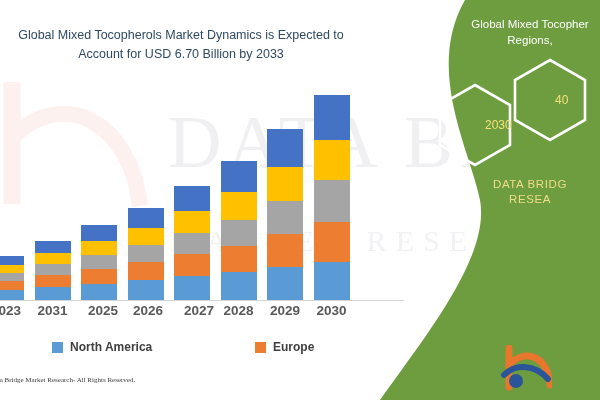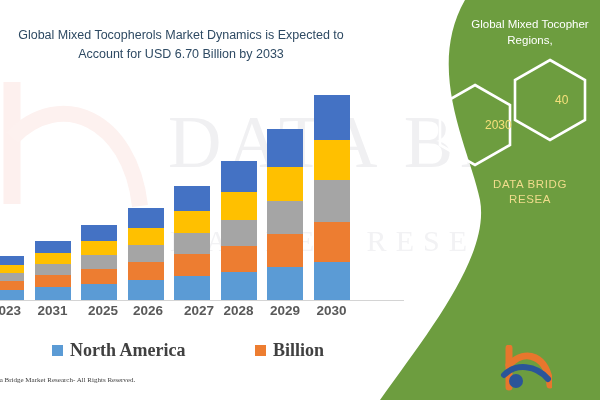--- a/index.html
+++ b/index.html
@@ -73,22 +73,22 @@
     position:absolute;top:0;width:46px;text-align:center;
     color:#595959;font-size:13.5px;font-weight:700;
     font-family:"Liberation Sans", sans-serif;
   }
 
   
   .legend{position:absolute;left:0;top:340px;width:430px;height:22px;}
   .leg-item{position:absolute;display:flex;align-items:center;gap:7px;}
   .leg-swatch{width:11px;height:11px;display:inline-block;}
   .leg-text{
-    color:#404040;font-size:18px;font-weight:700;
-    font-family:Liberation Serif, serif;
+    color:#404040;font-size:12px;font-weight:700;
+    font-family:Liberation Sans, sans-serif;
   }
 
   
   .footer{position:absolute;left:0;top:376px;width:470px;height:16px;}
   .foot-txt{
     position:absolute;top:0;color:#3d3d3d;
     font-size:7px;font-family:"Liberation Serif", serif;white-space:nowrap;
   }
   .foot-left{left:-34px;}
   .foot-right{left:205px;}
@@ -180,21 +180,21 @@
       </div>
   </div>
 
   <div class="legend" id="legend">
       <div class="leg-item" style="left: 52px;">
         <span class="leg-swatch" style="background: rgb(91, 155, 213);"></span>
         <span class="leg-text">North America</span>
       </div>
       <div class="leg-item" style="left: 255px;">
         <span class="leg-swatch" style="background: rgb(237, 125, 49);"></span>
-        <span class="leg-text">Billion</span>
+        <span class="leg-text">Europe</span>
       </div>
     </div>
 
   <svg class="green-panel" viewBox="0 0 230 400" preserveAspectRatio="none">
     <path d="M230 0 L95 0 C55 70 100 150 110 200 C120 255 60 330 10 400 L230 400 Z" fill="#6d9d3f"></path>
   </svg>
   <div class="green-panel">
     <div class="gp-title">
       <div>Global Mixed Tocopher</div>
       <div>Regions,</div>

